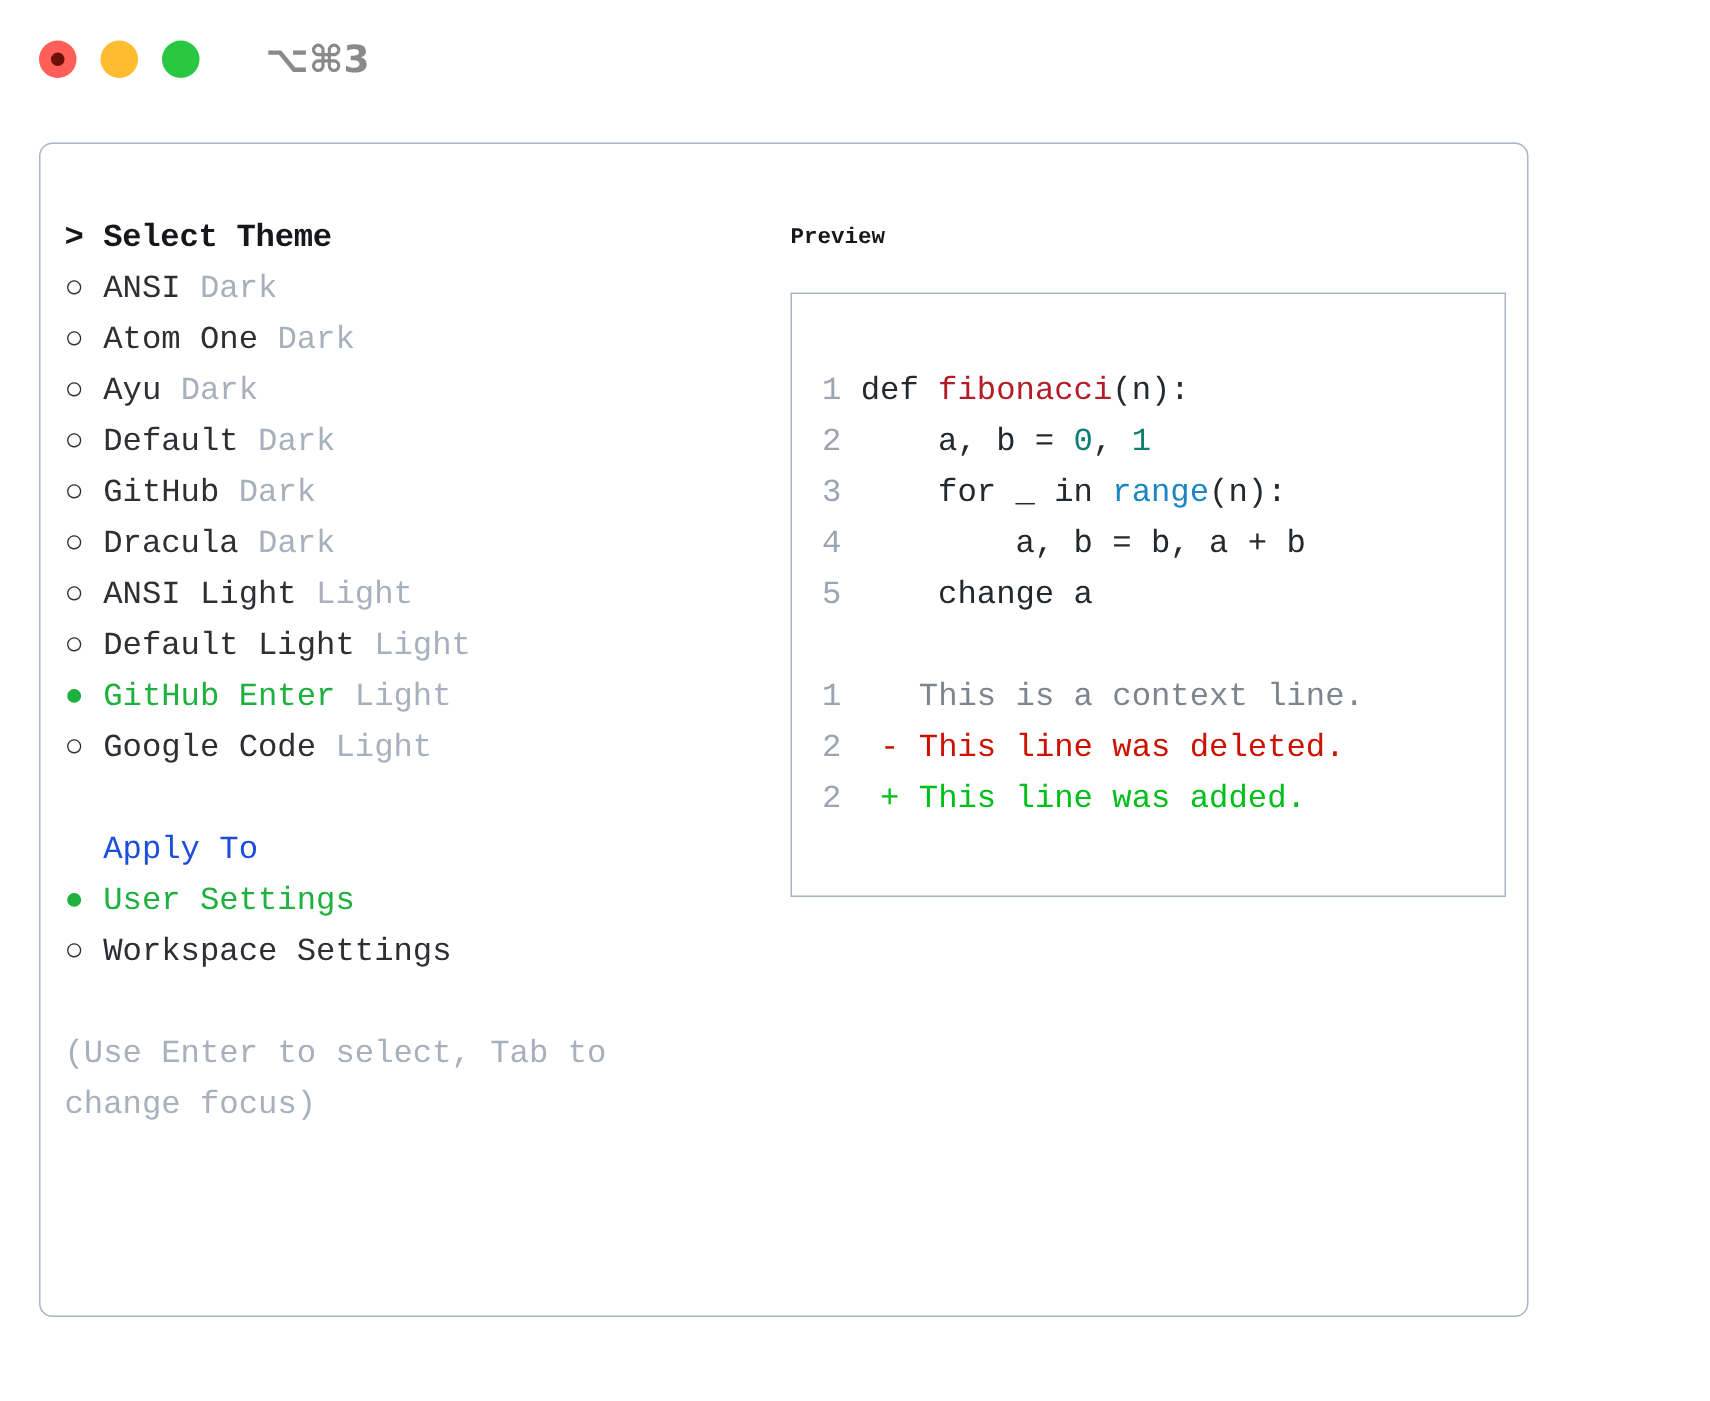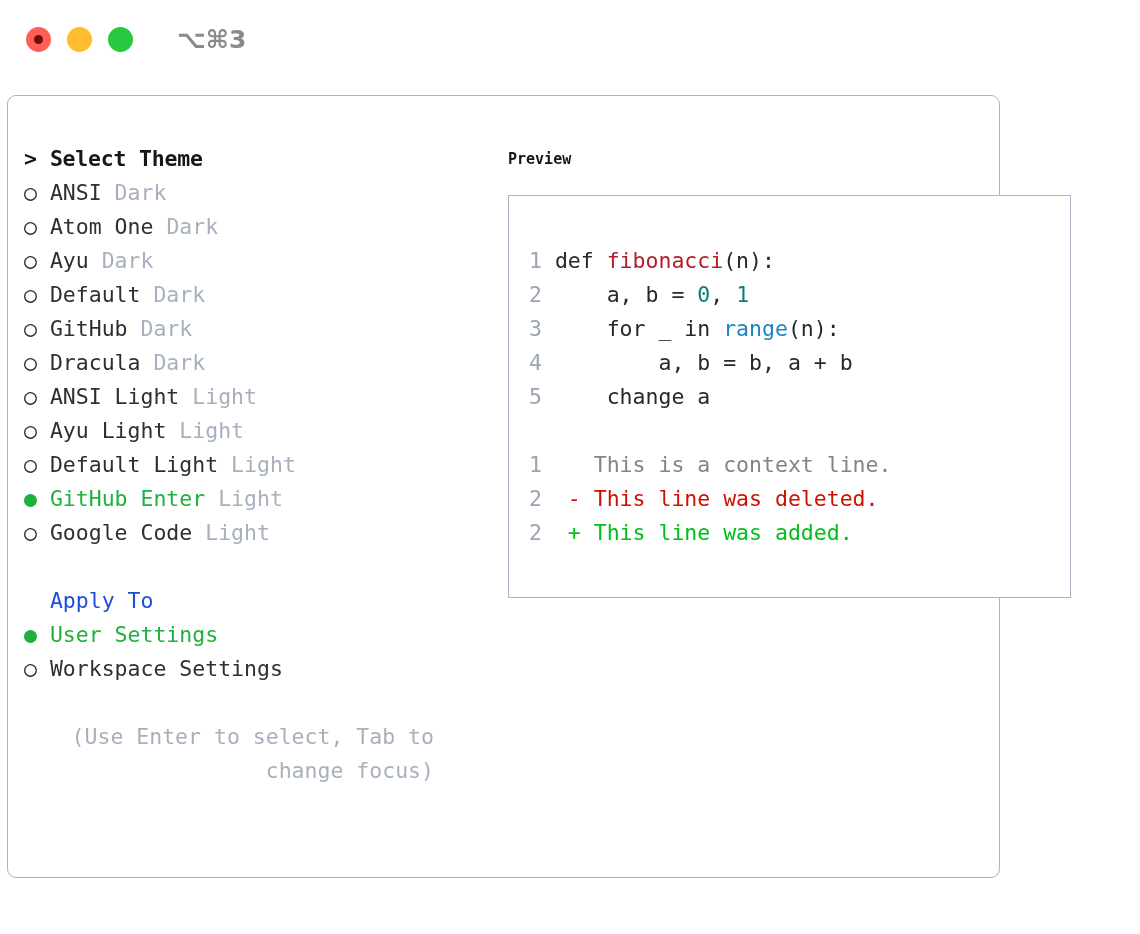--- a/index.html
+++ b/index.html
@@ -66,28 +66,29 @@
     font-weight: 700;
     color: #8a8a8a;
     letter-spacing: 0px;
     line-height: 1;
     white-space: pre;
   }
 
   
   .card {
     position: absolute;
-    left: 7px;
+    left: 26px;
     top: 95px;
     width: 993px;
     height: 783px;
     box-sizing: border-box;
     border: 1.6px solid #a9b4c4;
     border-radius: 9px;
     background: #ffffff;
+    font-family: Liberation Mono, monospace;
   }
 
   .card-inner {
     position: absolute;
     left: 16px;
     top: 46px;
     right: 16px;
     bottom: 10px;
     display: flex;
   }
@@ -135,39 +136,38 @@
   .apply-head {
     color: #1d4ed8;
   }
 
   .hint {
     font-size: 21.5px;
     line-height: 34px;
     color: #a7b0bd;
     width: 410px;
     white-space: pre-wrap;
-    text-align: right;
   }
 
   
   .right-col {
     flex: 1 1 auto;
     padding-left: 22px;
     box-sizing: border-box;
   }
   .preview-title {
     font-size: 15px;
     line-height: 34px;
     font-weight: 700;
     color: #15171a;
     white-space: pre;
   }
   .preview-box {
     margin-top: 19px;
-    width: 563px;
+    width: 477px;
     height: 403px;
     box-sizing: border-box;
     border: 1.7px solid #a9b4c4;
     background: #ffffff;
     padding: 48px 0 0 20px;
   }
 
   .code-line {
     font-size: 21.5px;
     line-height: 34px;
@@ -212,21 +212,20 @@
         <div class="tui-line heading"><span class="marker">&gt; </span><span>Select Theme</span></div>
 
         <div id="theme-list">
             <div class="tui-line"><span class="marker">○ </span><span class="opt-name">ANSI</span><span class="opt-tag"> Dark</span></div>
             <div class="tui-line"><span class="marker">○ </span><span class="opt-name">Atom One</span><span class="opt-tag"> Dark</span></div>
             <div class="tui-line"><span class="marker">○ </span><span class="opt-name">Ayu</span><span class="opt-tag"> Dark</span></div>
             <div class="tui-line"><span class="marker">○ </span><span class="opt-name">Default</span><span class="opt-tag"> Dark</span></div>
             <div class="tui-line"><span class="marker">○ </span><span class="opt-name">GitHub</span><span class="opt-tag"> Dark</span></div>
             <div class="tui-line"><span class="marker">○ </span><span class="opt-name">Dracula</span><span class="opt-tag"> Dark</span></div>
             <div class="tui-line"><span class="marker">○ </span><span class="opt-name">ANSI Light</span><span class="opt-tag"> Light</span></div>
-            <div class="tui-line"><span class="marker">○ </span><span class="opt-name">Ayu Light</span><span class="opt-tag"> Light</span></div>
             <div class="tui-line"><span class="marker">○ </span><span class="opt-name">Default Light</span><span class="opt-tag"> Light</span></div>
             <div class="tui-line row-selected"><span class="marker">● </span><span class="opt-name">GitHub Enter</span><span class="opt-tag"> Light</span></div>
             <div class="tui-line"><span class="marker">○ </span><span class="opt-name">Google Code</span><span class="opt-tag"> Light</span></div>
           </div>
 
         <div class="spacer-line"></div>
 
         <div class="tui-line apply-head"><span class="marker">  </span><span>Apply To</span></div>
 
         <div id="apply-list">

